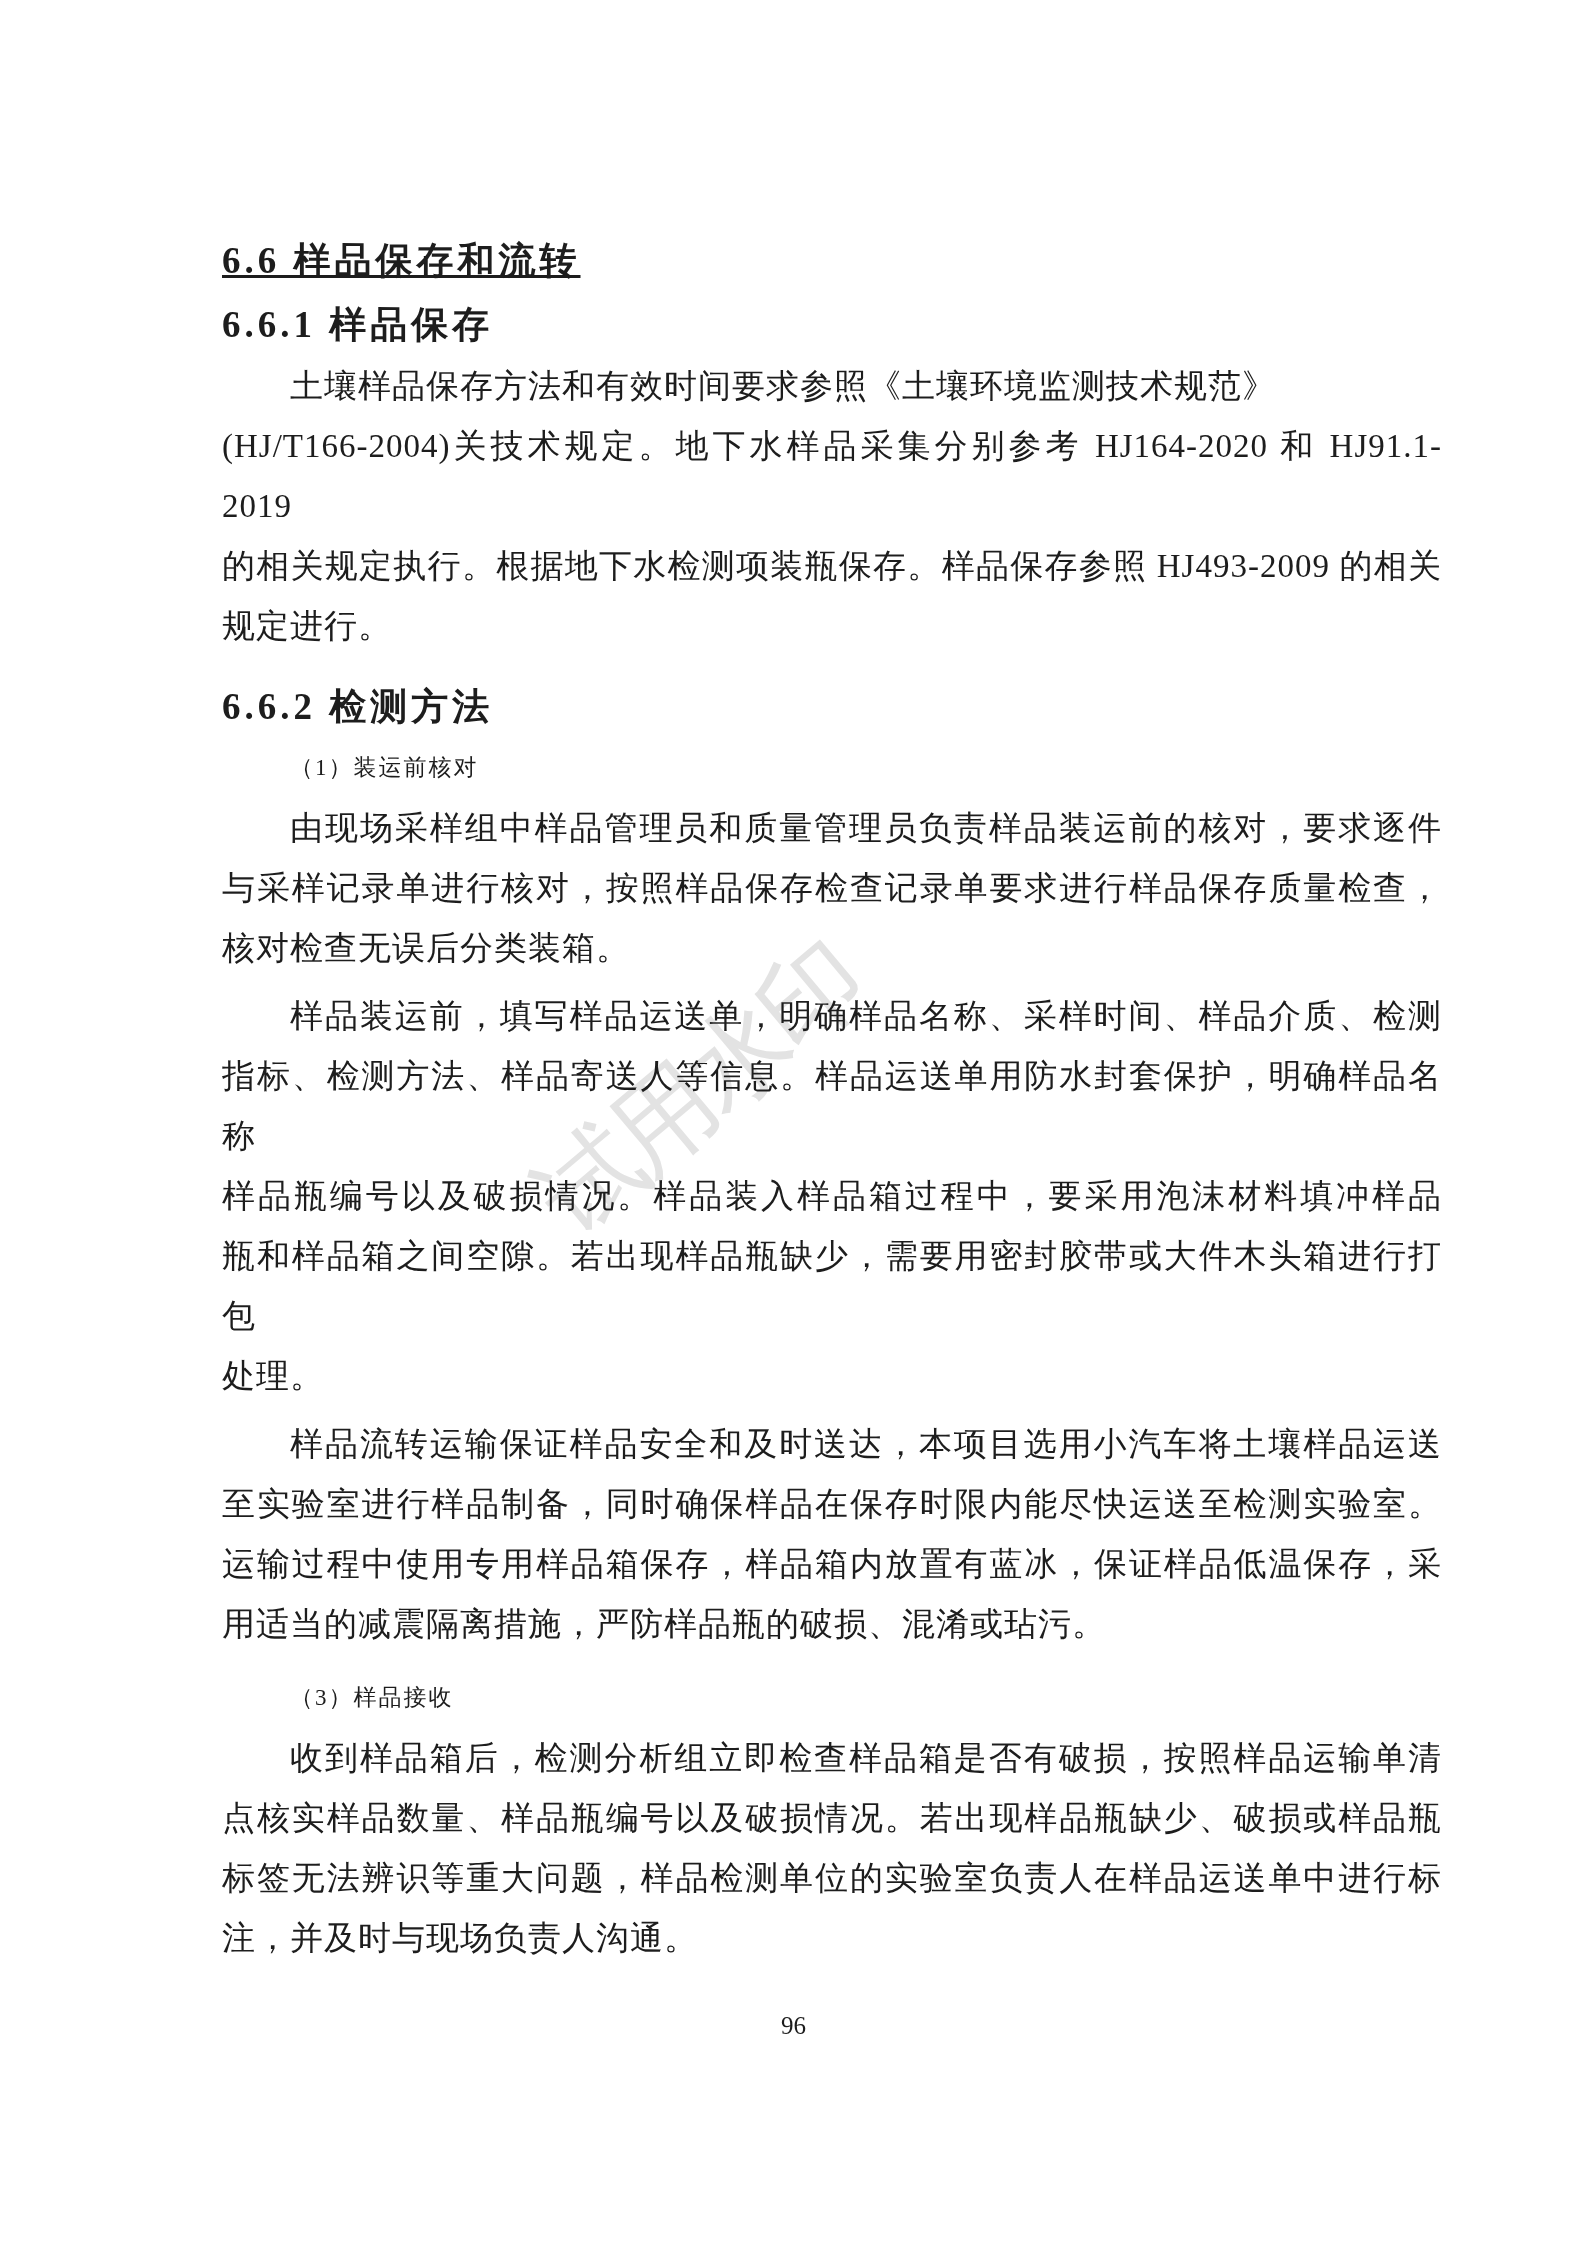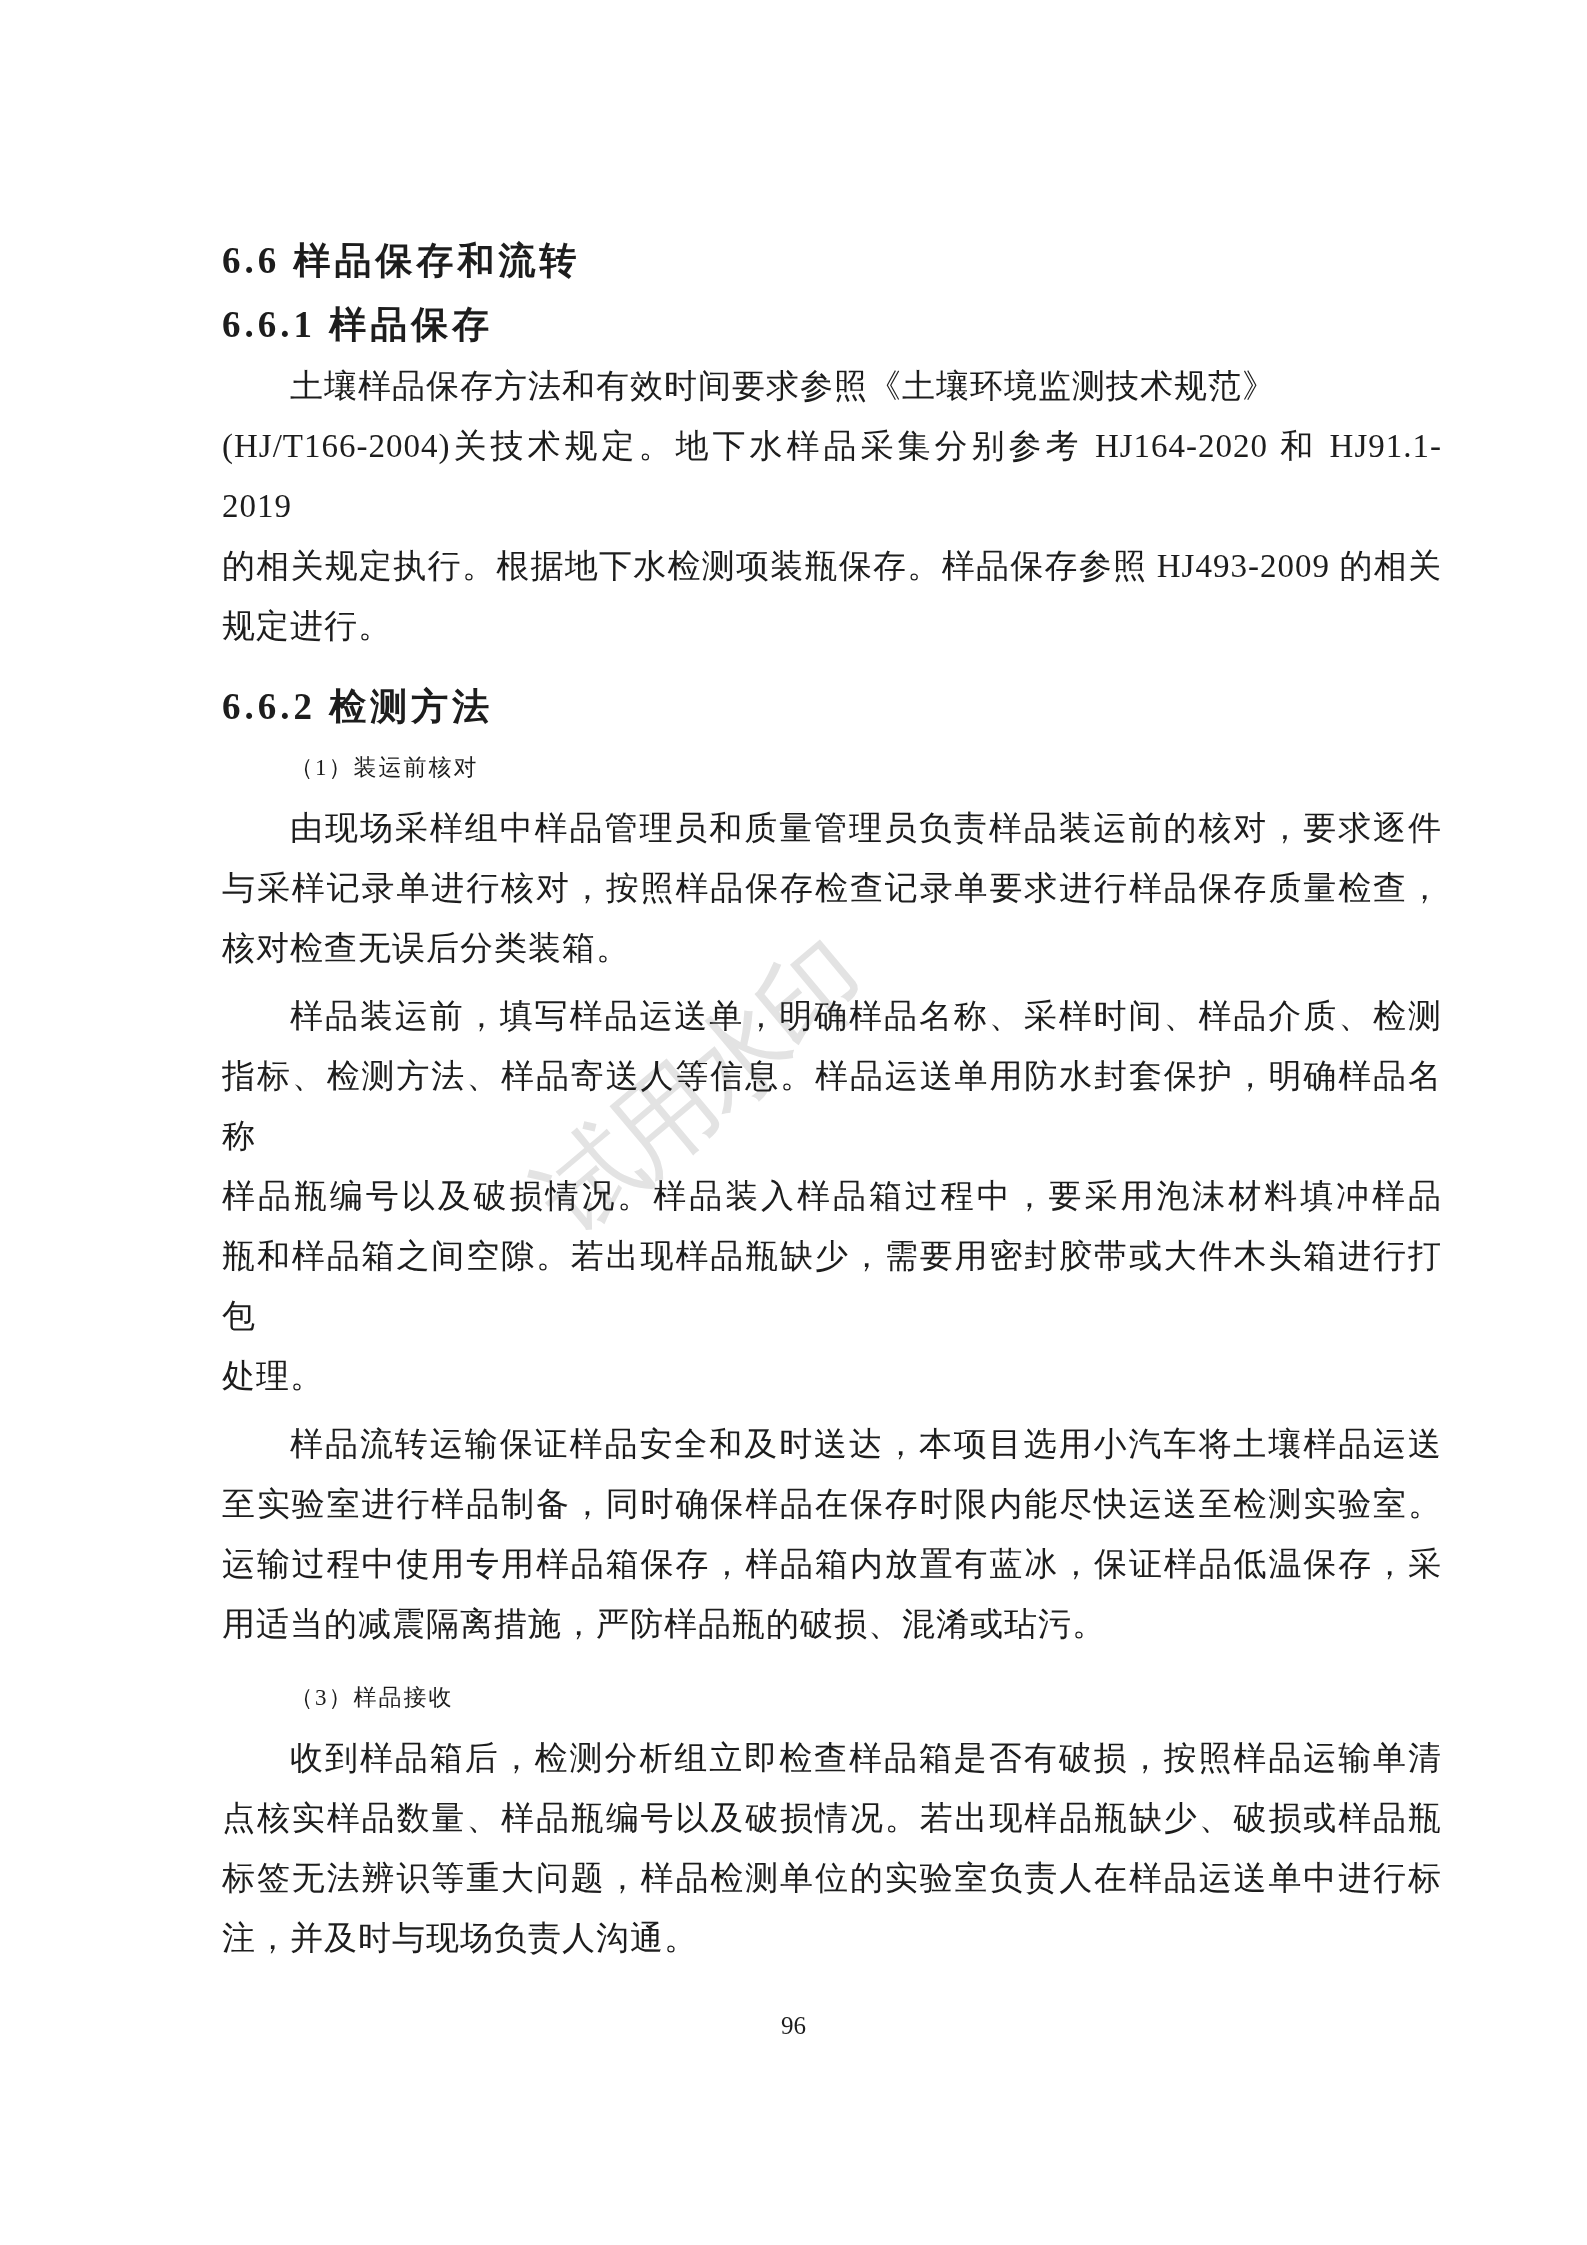--- a/index.html
+++ b/index.html
@@ -26,20 +26,21 @@
     position:absolute;
     left:222px;top:228px;
     width:1220px;
     z-index:1;
   }
   .sec{margin:0;}
   .sec-h1{
     font-size:37px;font-weight:bold;
     line-height:66px;height:66px;
     letter-spacing:4px;
+    text-decoration:underline;
   }
   .sec-h2{
     font-size:37px;font-weight:bold;
     line-height:62px;height:62px;
     letter-spacing:4px;
     margin-top:20px;
   }
   .sec-h1 + .sec-h2{margin-top:0;}
   .sec-sub{
     font-size:23px;

